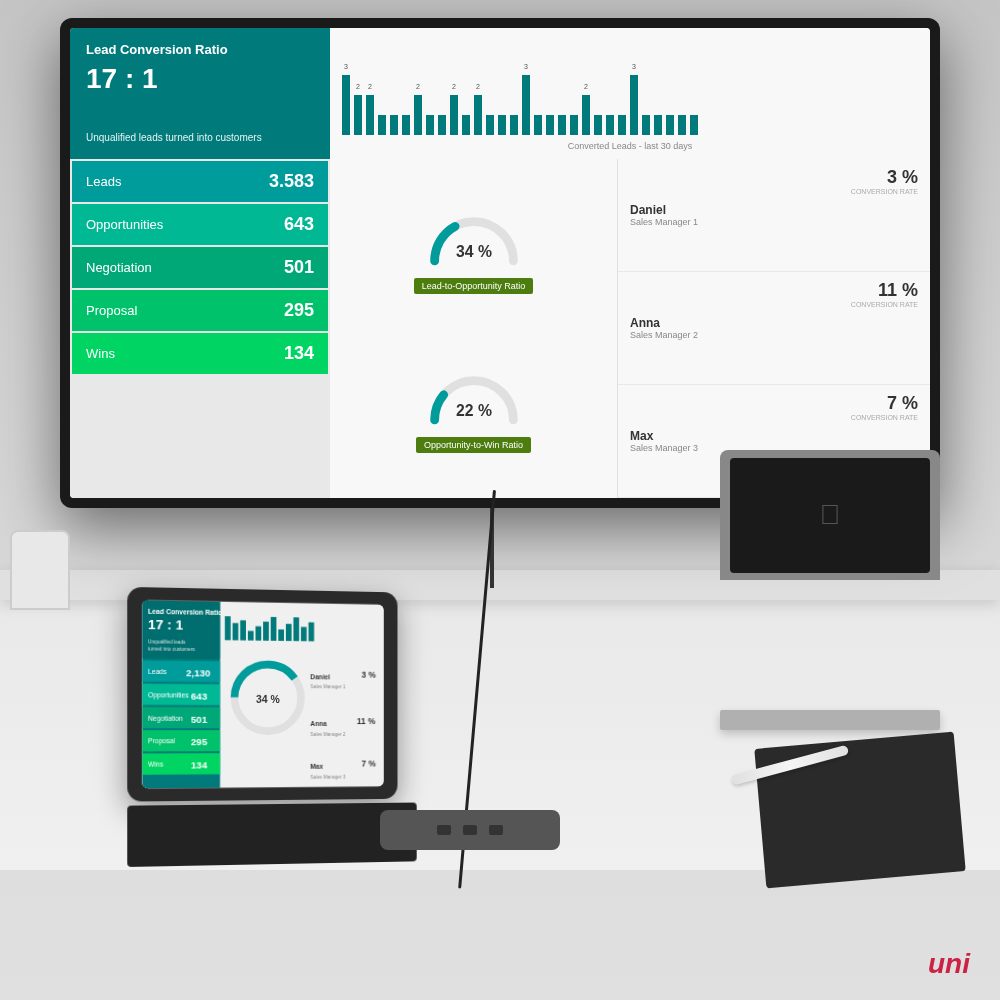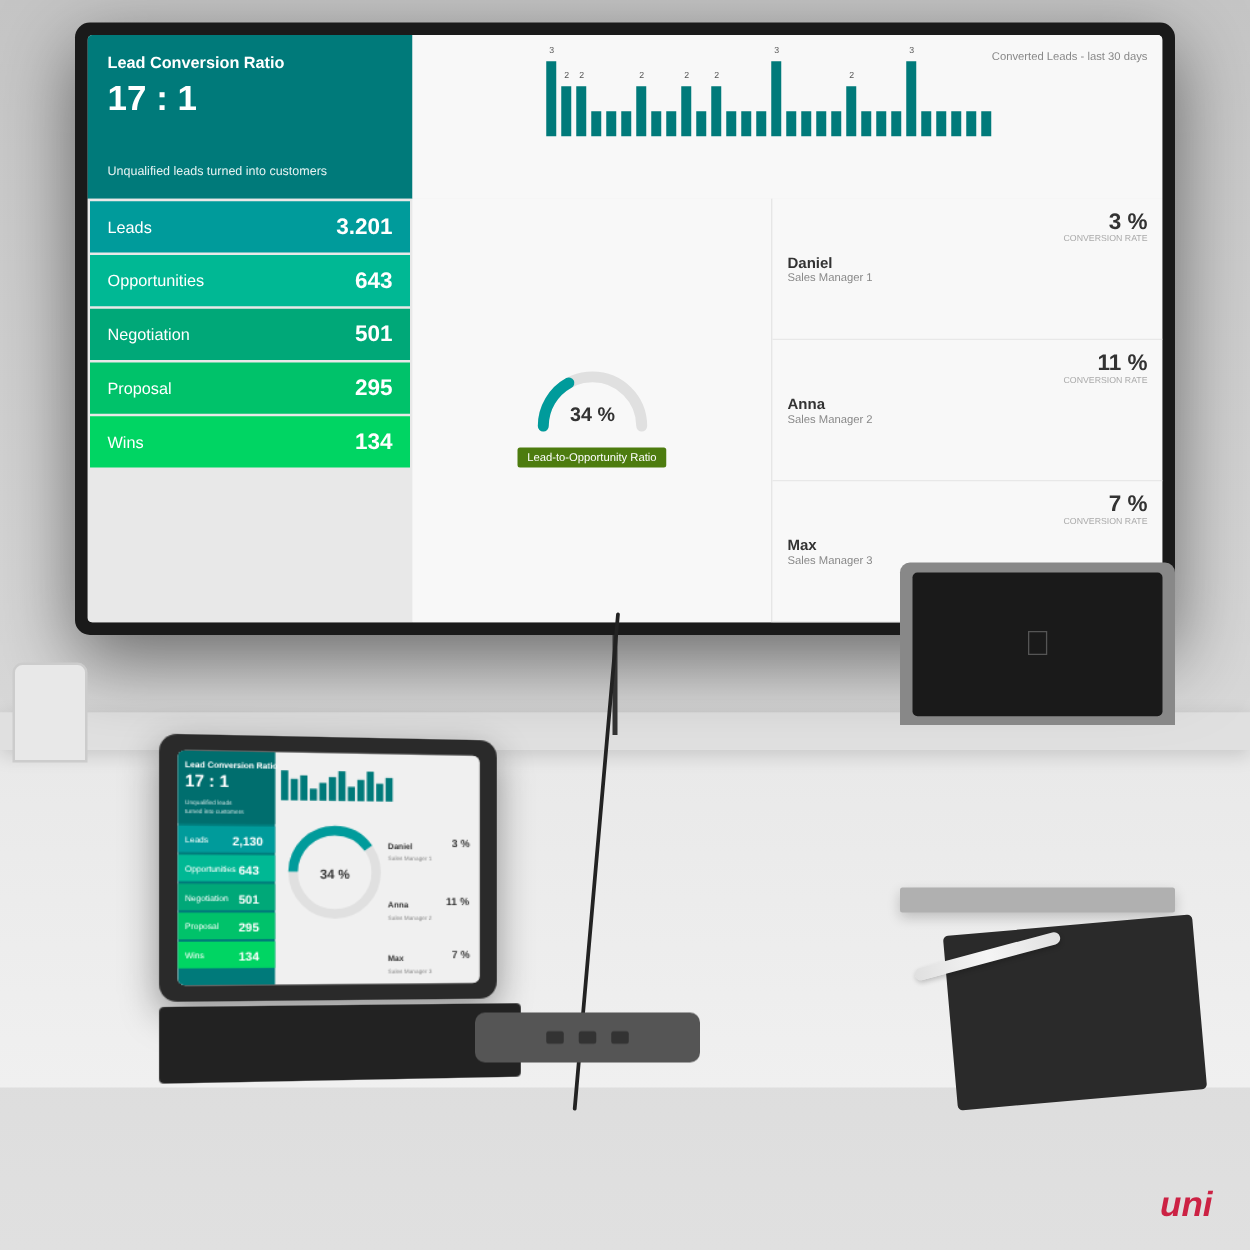--- a/index.html
+++ b/index.html
@@ -90,20 +90,21 @@
       margin-top: 36px;
     }
 
     
     .bar-chart-area {
       grid-column: 2 / 4;
       grid-row: 1;
       background: #f8f8f8;
       padding: 8px 12px;
       display: flex;
+      flex-direction: column;
       justify-content: flex-end;
     }
 
     .bar-chart-title {
       font-size: 9px;
       color: #888;
       text-align: center;
       margin-top: 4px;
     }
 
@@ -544,21 +545,21 @@
             <div class="bar" style="height: 20px;"></div>
             <div class="bar" style="height: 20px;"></div>
             <div class="bar" style="height: 20px;"></div>
           </div>
         <div class="bar-chart-title">Converted Leads - last 30 days</div>
       </div>
 
       <div class="left-metrics" id="metrics-container">
       <div class="metric-row leads">
             <span>Leads</span>
-            <span class="metric-value">3.201</span>
+            <span class="metric-value">3.583</span>
           </div>
           <div class="metric-row opportunities">
             <span>Opportunities</span>
             <span class="metric-value">643</span>
           </div>
           <div class="metric-row negotiation">
             <span>Negotiation</span>
             <span class="metric-value">501</span>
           </div>
           <div class="metric-row proposal">
@@ -572,20 +573,28 @@
         </div>
 
       <div class="middle-panel" id="gauges-container">
       <div class="gauge-container">
       <svg class="gauge-svg" viewBox="0 0 130 80">
         <path d="M 20,65 A 45,45 0 0,1 110,65" fill="none" stroke="#e0e0e0" stroke-width="10" stroke-linecap="round"></path>
         <path d="M 20,65 A 45,45 0 0,1 110,65" fill="none" stroke="#009b9b" stroke-width="10" stroke-linecap="round" stroke-dasharray="48.0658 141.37" stroke-dashoffset="0"></path>
         <text x="65" y="60" class="gauge-text">34 %</text>
       </svg>
       <div class="gauge-label">Lead-to-Opportunity Ratio</div>
+    </div>
+          <div class="gauge-container">
+      <svg class="gauge-svg" viewBox="0 0 130 80">
+        <path d="M 20,65 A 45,45 0 0,1 110,65" fill="none" stroke="#e0e0e0" stroke-width="10" stroke-linecap="round"></path>
+        <path d="M 20,65 A 45,45 0 0,1 110,65" fill="none" stroke="#009b9b" stroke-width="10" stroke-linecap="round" stroke-dasharray="31.1014 141.37" stroke-dashoffset="0"></path>
+        <text x="65" y="60" class="gauge-text">22 %</text>
+      </svg>
+      <div class="gauge-label">Opportunity-to-Win Ratio</div>
     </div>
         </div>
 
       <div class="right-panel" id="managers-container">
       <div class="manager-row">
       <div class="manager-info">
         <div class="manager-name">Daniel</div>
         <div class="manager-title">Sales Manager 1</div>
       </div>
       <svg class="sparkline" viewBox="0 0 144 30" preserveAspectRatio="none">

